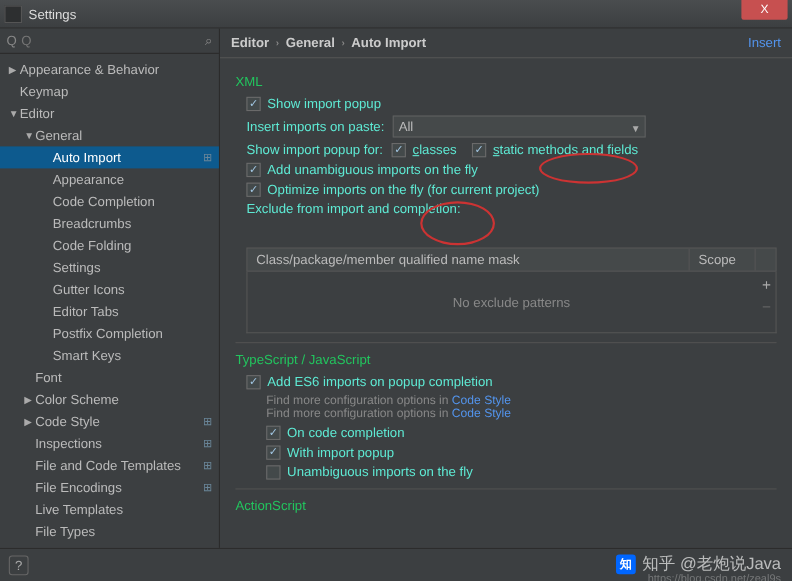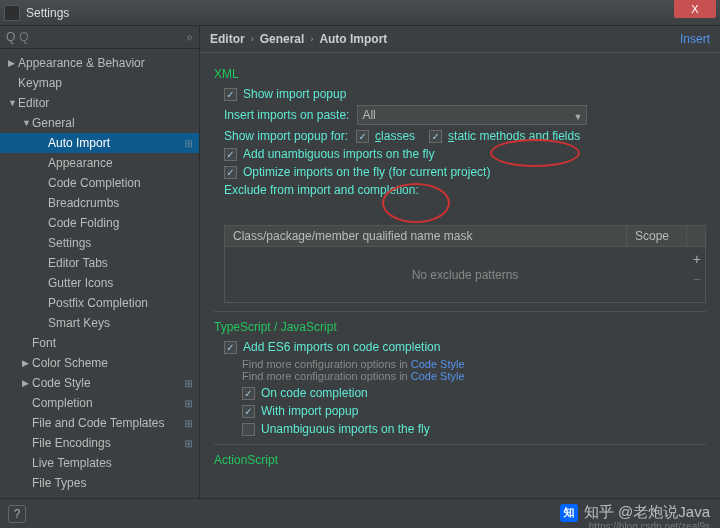--- a/index.html
+++ b/index.html
@@ -104,25 +104,25 @@
         <div class="tree-item l2">
           <span class="arrow"></span>
           <span>Code Folding</span>
         </div>
         <div class="tree-item l2">
           <span class="arrow"></span>
           <span>Settings</span>
         </div>
         <div class="tree-item l2">
           <span class="arrow"></span>
+          <span>Gutter Icons</span>
+        </div>
+        <div class="tree-item l2">
+          <span class="arrow"></span>
           <span>Editor Tabs</span>
-        </div>
-        <div class="tree-item l2">
-          <span class="arrow"></span>
-          <span>Gutter Icons</span>
         </div>
         <div class="tree-item l2">
           <span class="arrow"></span>
           <span>Postfix Completion</span>
         </div>
         <div class="tree-item l2">
           <span class="arrow"></span>
           <span>Smart Keys</span>
         </div>
         <div class="tree-item l1">
@@ -133,21 +133,21 @@
           <span class="arrow">▶</span>
           <span>Color Scheme</span>
         </div>
         <div class="tree-item l1">
           <span class="arrow">▶</span>
           <span>Code Style</span>
           <span class="config-icon">⊞</span>
         </div>
         <div class="tree-item l1">
           <span class="arrow"></span>
-          <span>Completion</span>
+          <span>Inspections</span>
           <span class="config-icon">⊞</span>
         </div>
         <div class="tree-item l1">
           <span class="arrow"></span>
           <span>File and Code Templates</span>
           <span class="config-icon">⊞</span>
         </div>
         <div class="tree-item l1">
           <span class="arrow"></span>
           <span>File Encodings</span>
@@ -224,21 +224,21 @@
             <span style="color:#666">−</span>
           </div>
         </div>
       </div>
 
       <hr class="sep-line">
 
       <div class="section-title">TypeScript / JavaScript</div>
       <div class="row">
         <span class="checkbox checked"></span>
-        <label>Add ES6 imports on code completion</label>
+        <label>Add ES6 imports on popup completion</label>
       </div>
       <div class="sub"><span>Find more configuration options in </span><a>Code Style</a></div>
       <div class="sub"><span>Find more configuration options in </span><a>Code Style</a></div>
       <div class="row" style="margin-left:28px">
         <span class="checkbox checked"></span>
         <label>On code completion</label>
       </div>
       <div class="row" style="margin-left:28px">
         <span class="checkbox checked"></span>
         <label>With import popup</label>

